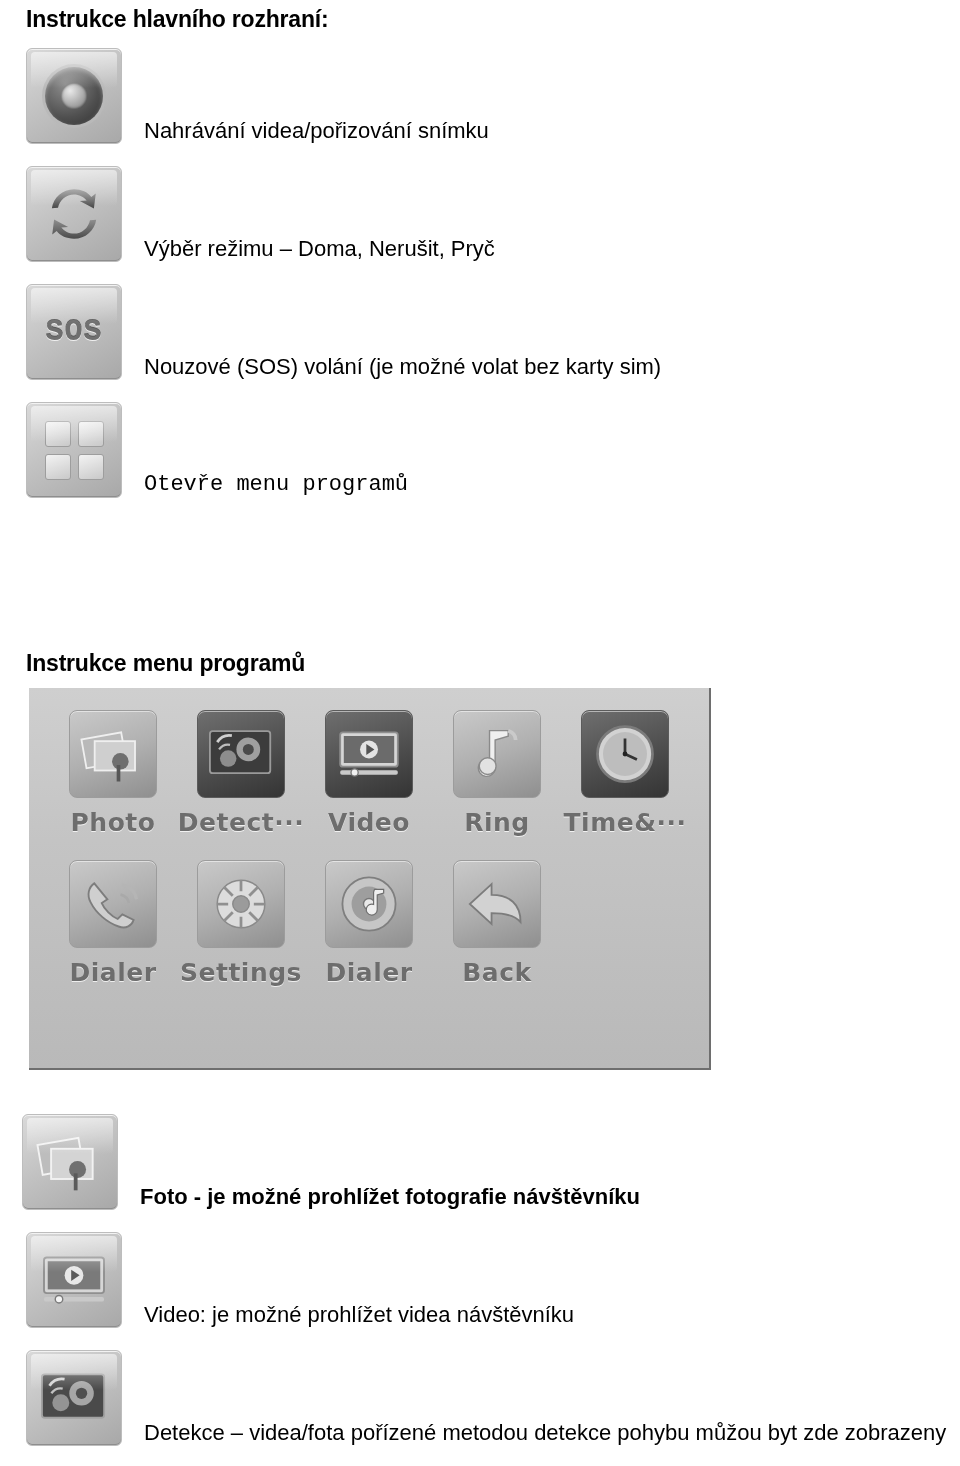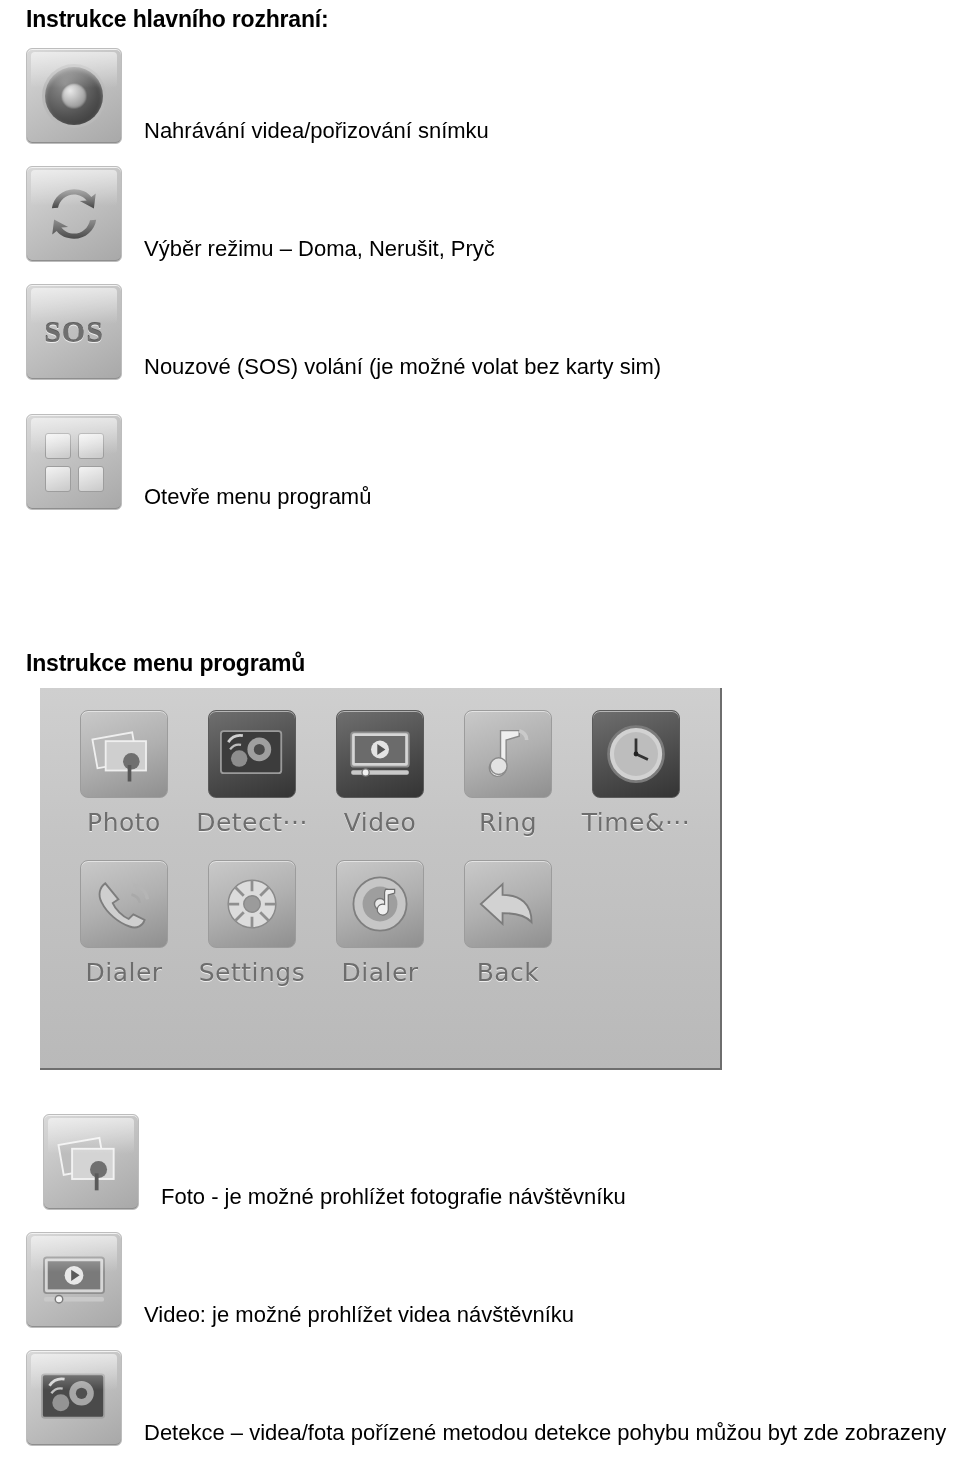--- a/index.html
+++ b/index.html
@@ -93,21 +93,21 @@
     width: 26px; height: 26px; border-radius: 50%;
     background: radial-gradient(circle at 35% 30%, #e9e9e9, #9a9a9a 70%, #6a6a6a 100%);
     box-shadow: inset 0 0 3px #333;
   }
 
   
   .mode-ic svg { width: 66px; height: 66px; }
 
   
   .sos-text {
-    font-family: Liberation Serif, serif;
+    font-family: Liberation Mono, monospace;
     font-weight: bold;
     font-size: 30px;
     color: #6f6f6f;
     text-shadow: 0 1px 0 #f0f0f0, 0 -1px 0 #5a5a5a;
     letter-spacing: 1px;
   }
 
   
   .grid-ic {
     display: grid;
@@ -118,29 +118,30 @@
   .grid-ic i {
     display: block;
     background: linear-gradient(160deg, #f3f3f3, #c9c9c9);
     border: 1px solid #9d9d9d;
     border-radius: 3px;
   }
 
   
   #device-screen {
     position: absolute;
-    left: 20px;
+    left: 9px;
     top: 688px;
     width: 682px;
     height: 382px;
     background: linear-gradient(180deg, #cfcfcf 0%, #c4c4c4 40%, #b9b9b9 100%);
     border-right: 2px solid #6e6e6e;
     border-bottom: 2px solid #6e6e6e;
     box-sizing: border-box;
     overflow: hidden;
+    font-weight: bold;
   }
   #device-screen .grid {
     position: absolute;
     left: 20px;
     top: 22px;
     width: 640px;
     display: grid;
     grid-template-columns: repeat(5, 1fr);
     grid-template-rows: repeat(2, 150px);
   }
@@ -219,21 +220,21 @@
 
   <div class="icon-row" style="left:6px; top:284px;">
     <div class="ic">
       <div class="ic-inner">
           <span class="sos-text">SOS</span>
         </div>
     </div>
     <div class="row-label">Nouzové (SOS) volání (je možné volat bez karty sim)</div>
   </div>
 
-  <div class="icon-row" style="left:6px; top:414px;">
+  <div class="icon-row" style="left:6px; top:402px;font-family:Liberation Mono, monospace;">
     <div class="ic">
       <div class="ic-inner">
         <div class="grid-ic">
             <i></i>
             <i></i>
             <i></i>
             <i></i>
           </div>
       </div>
     </div>
@@ -362,21 +363,21 @@
           <svg viewBox="0 0 72 64" width="66" height="58">
             <path d="M30 10L6 32l24 22v-12c16 0 26 3 32 10 0-20-12-30-32-30z" fill="#d2d2d2" stroke="#7c7c7c" stroke-width="2"></path>
           </svg>
         </div>
         <div class="app-label">Back</div>
       </div>
 
     </div>
   </div>
 
-  <div class="icon-row desc-row" style="left:23px; top:1114px;">
+  <div class="icon-row desc-row" style="left:2px; top:1114px;font-weight:bold;">
     <div class="ic">
       <div class="ic-inner">
         <svg viewBox="0 0 80 72" width="76" height="68">
           <g stroke="#f2f2f2" stroke-width="2" fill="#bdbdbd">
             <rect x="8" y="14" width="44" height="32" transform="rotate(-10 30 30)"></rect>
             <rect x="20" y="22" width="44" height="32" fill="#d4d4d4"></rect>
           </g>
           <circle cx="48" cy="44" r="9" fill="#707070"></circle>
           <rect x="44" y="48" width="4" height="18" fill="#5a5a5a"></rect>
         </svg>

